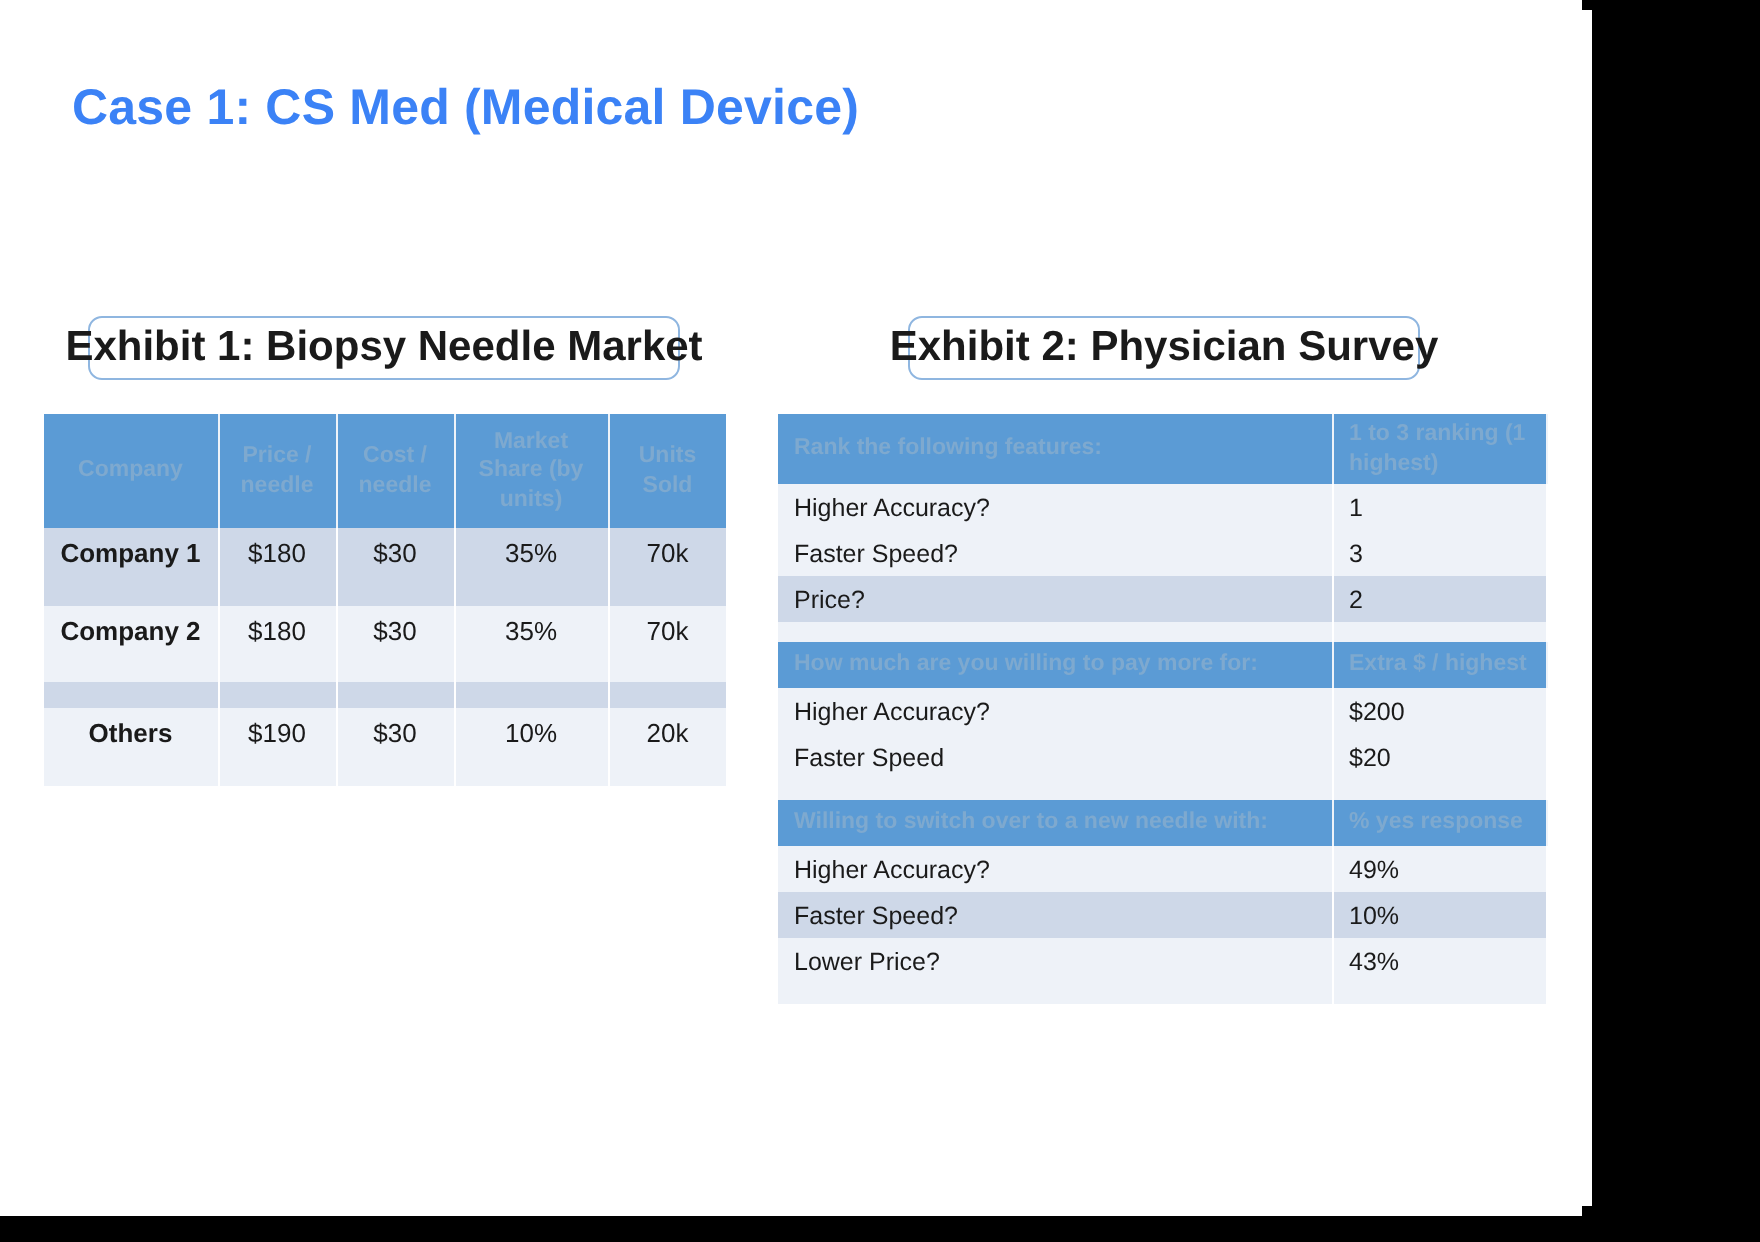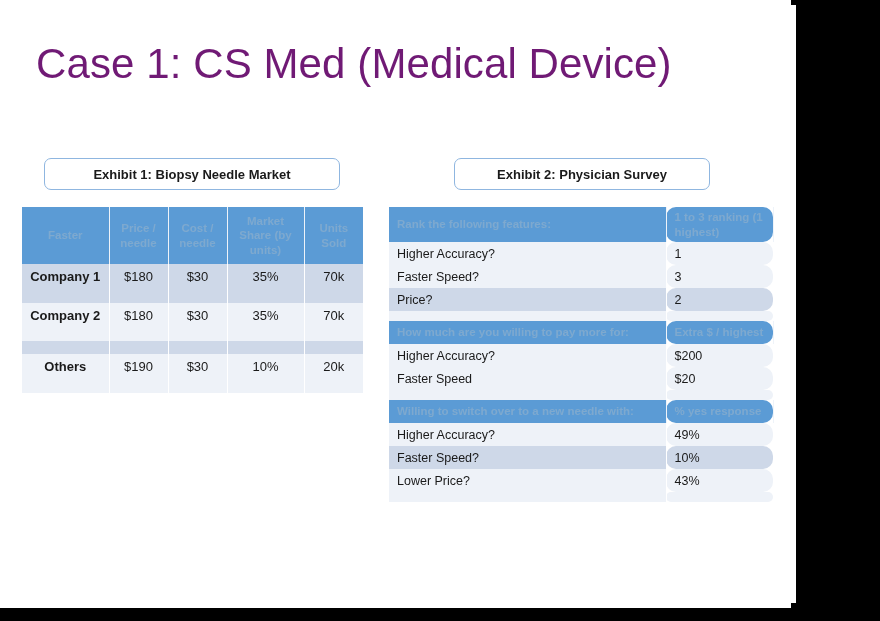--- a/index.html
+++ b/index.html
@@ -39,34 +39,34 @@
     left: 791px; top: 603px;
     width: 5px; height: 5px;
     background: #000000;
   }
 
   
   .slide-title {
     position: absolute;
     left: 36px;
     top: 40px;
-    font-size: 42px;
-    font-weight: 400;
-    color: #701a75;
+    font-size: 25px;
+    font-weight: 700;
+    color: #3b82f6;
     letter-spacing: 0.1px;
     white-space: nowrap;
   }
 
   
   .exhibit-label {
     position: absolute;
     border: 1.5px solid #8fb6e0;
     border-radius: 7px;
     background: #ffffff;
-    font-size: 13px;
+    font-size: 21px;
     font-weight: bold;
     color: #1a1a1a;
     display: flex;
     align-items: center;
     justify-content: center;
     white-space: nowrap;
     box-sizing: border-box;
   }
   #exhibit1-label {
     left: 44px;  top: 158px;
@@ -137,21 +137,21 @@
     left: 389px;
     top: 207px;
     width: 384px;
   }
   #survey-table td {
     height: 23px;
     font-size: 12.5px;
     padding-left: 8px;
     border-right: 1.5px solid #ffffff;
   }
-  #survey-table td:last-child { border-right: none; border-radius: 10px; }
+  #survey-table td:last-child { border-right: none; }
   #survey-table tr.hdr td {
     background: #5b9bd5;
     color: #7ea9cf;            
     font-weight: bold;
     font-size: 11.5px;
     line-height: 1.25;
     border-right: 1.5px solid #eef3f9;
   }
   #survey-table tr.hdr.tall td { height: 35px; }
   #survey-table tr.band-a td { background: #ced8e8; }
@@ -170,21 +170,21 @@
 <div class="frame">
   <div class="slide">
 
     <div class="slide-title">Case 1: CS Med (Medical Device)</div>
 
     <div class="exhibit-label" id="exhibit1-label">Exhibit 1: Biopsy Needle Market</div>
 
     <table class="tbl" id="market-table">
       <thead>
         <tr>
-          <th style="width:87px">Faster</th>
+          <th style="width:87px">Company</th>
           <th style="width:59px">Price / needle</th>
           <th style="width:59px">Cost / needle</th>
           <th style="width:77px">Market Share (by units)</th>
           <th style="width:59px">Units Sold</th>
         </tr>
       </thead>
       <tbody>
         <tr class="band-a">
           <td class="rowlabel">Company 1</td>
           <td>$180</td>

